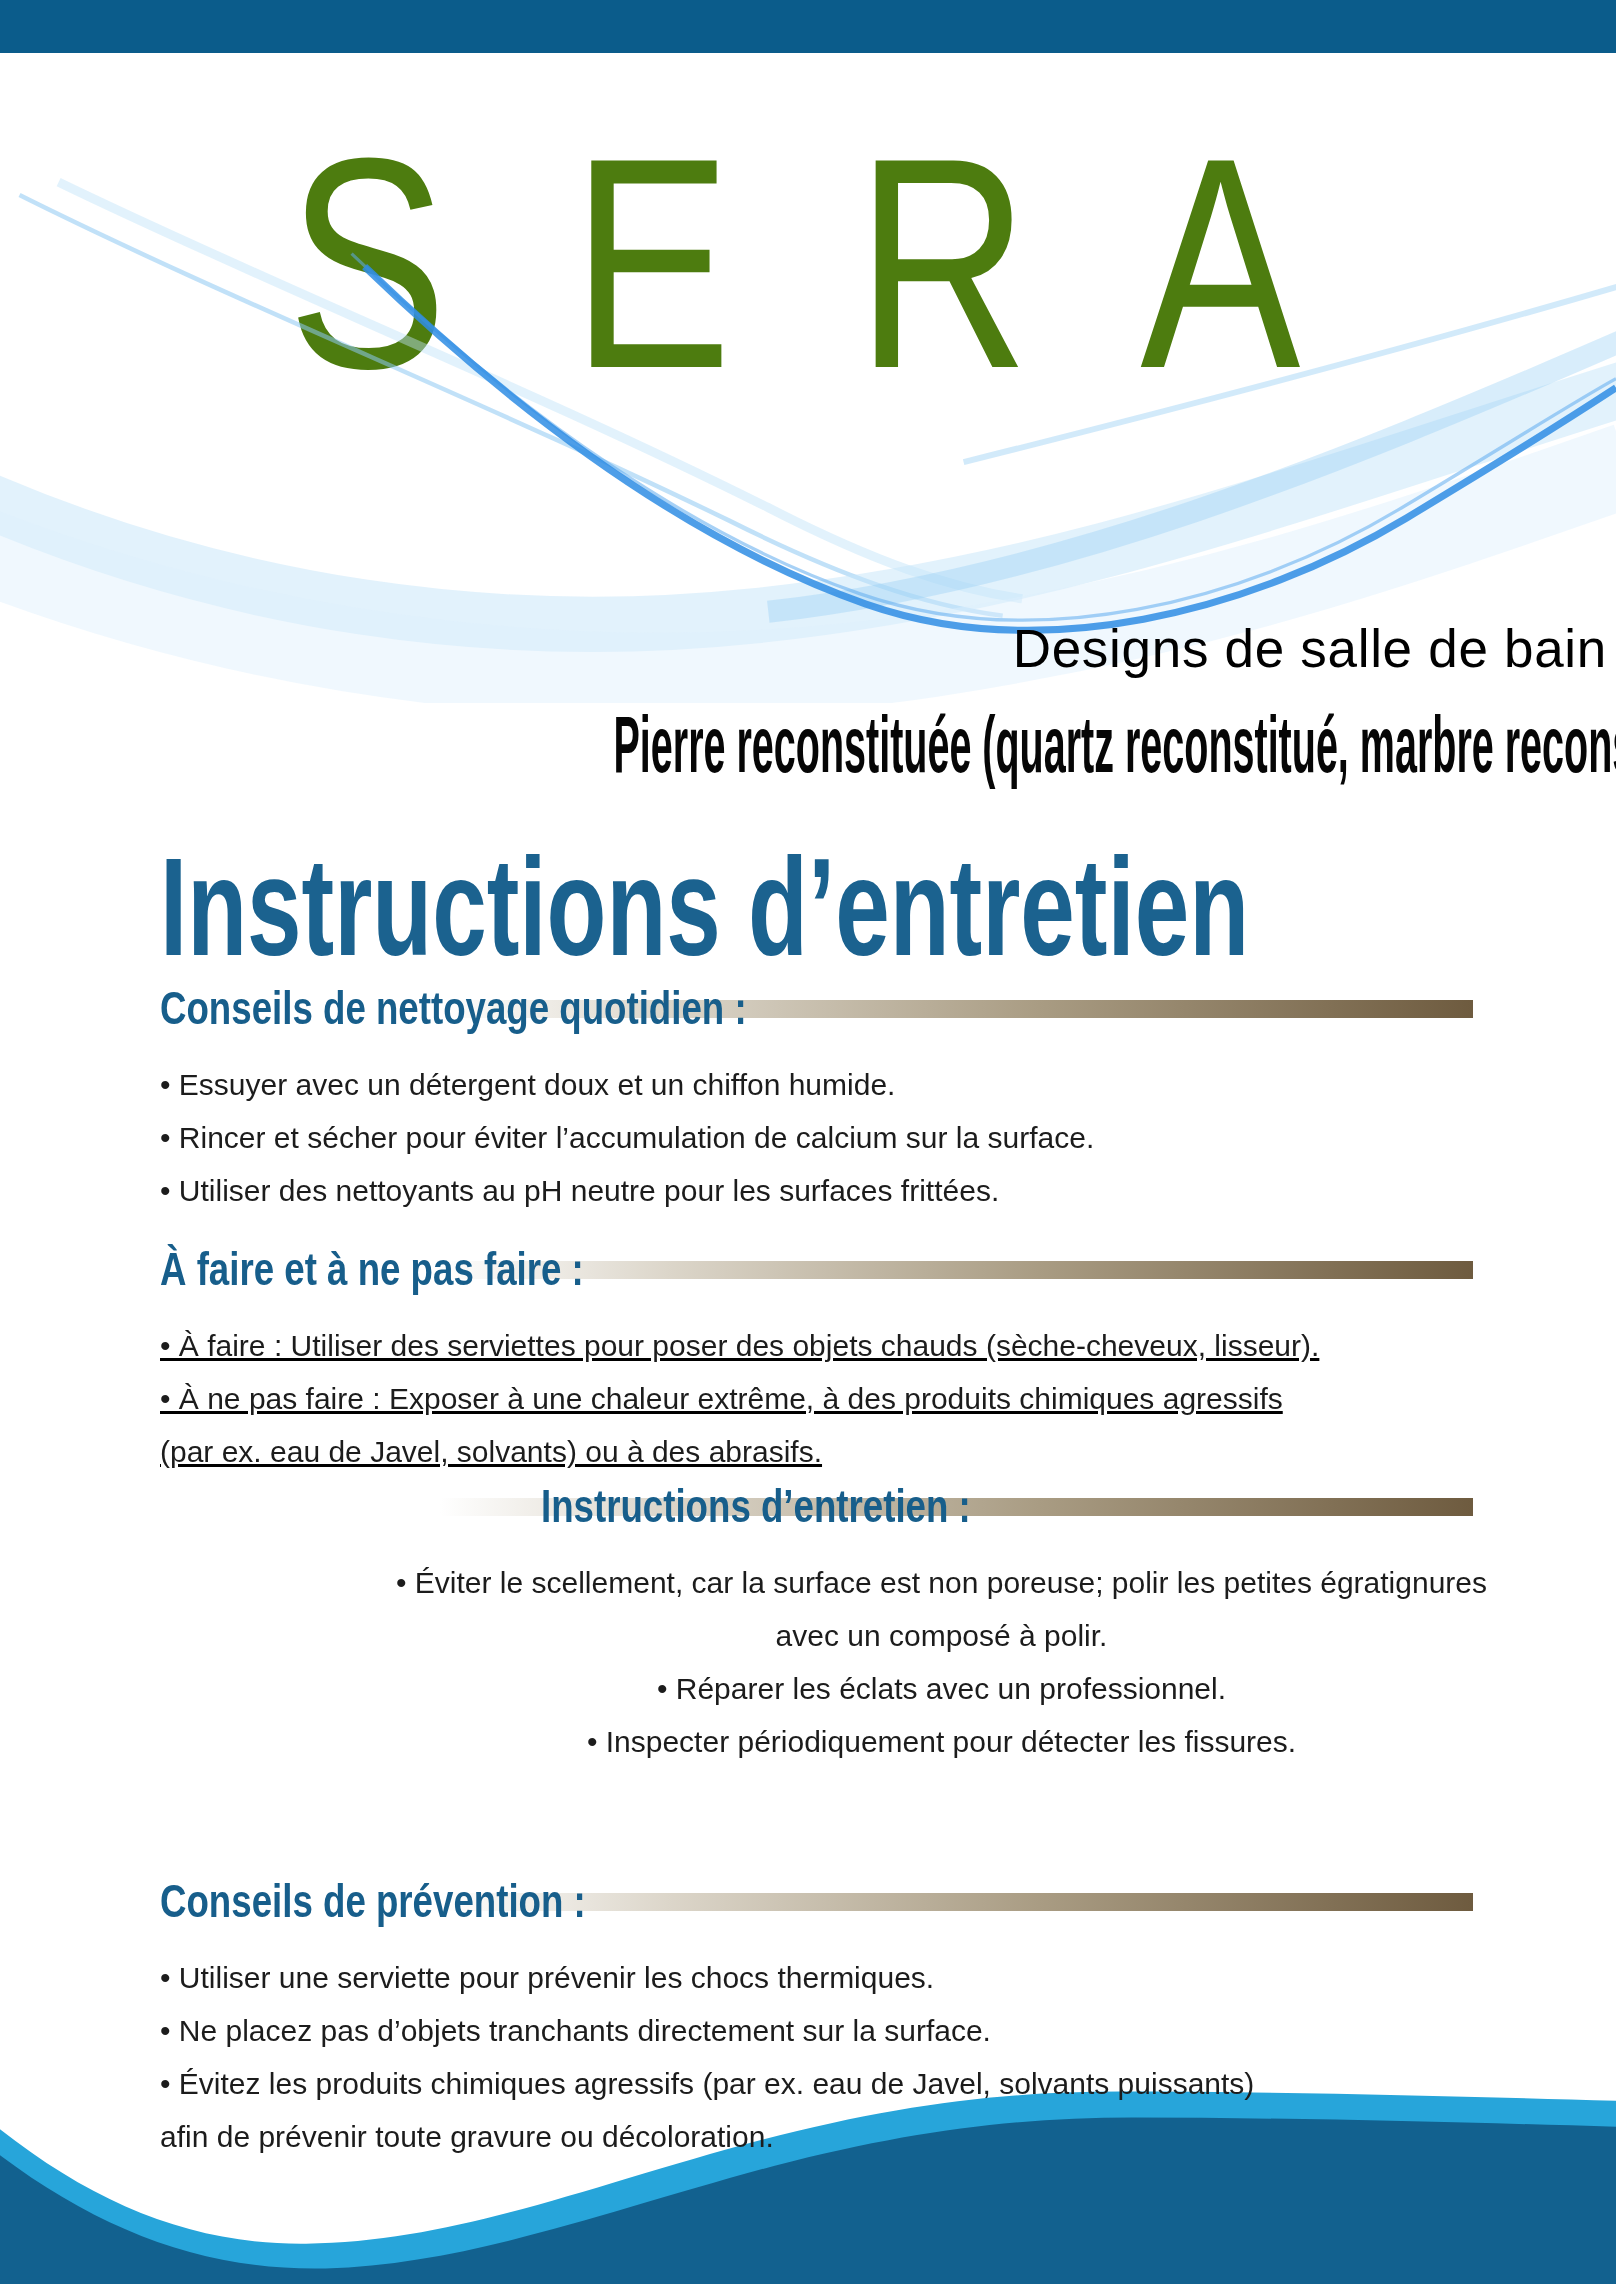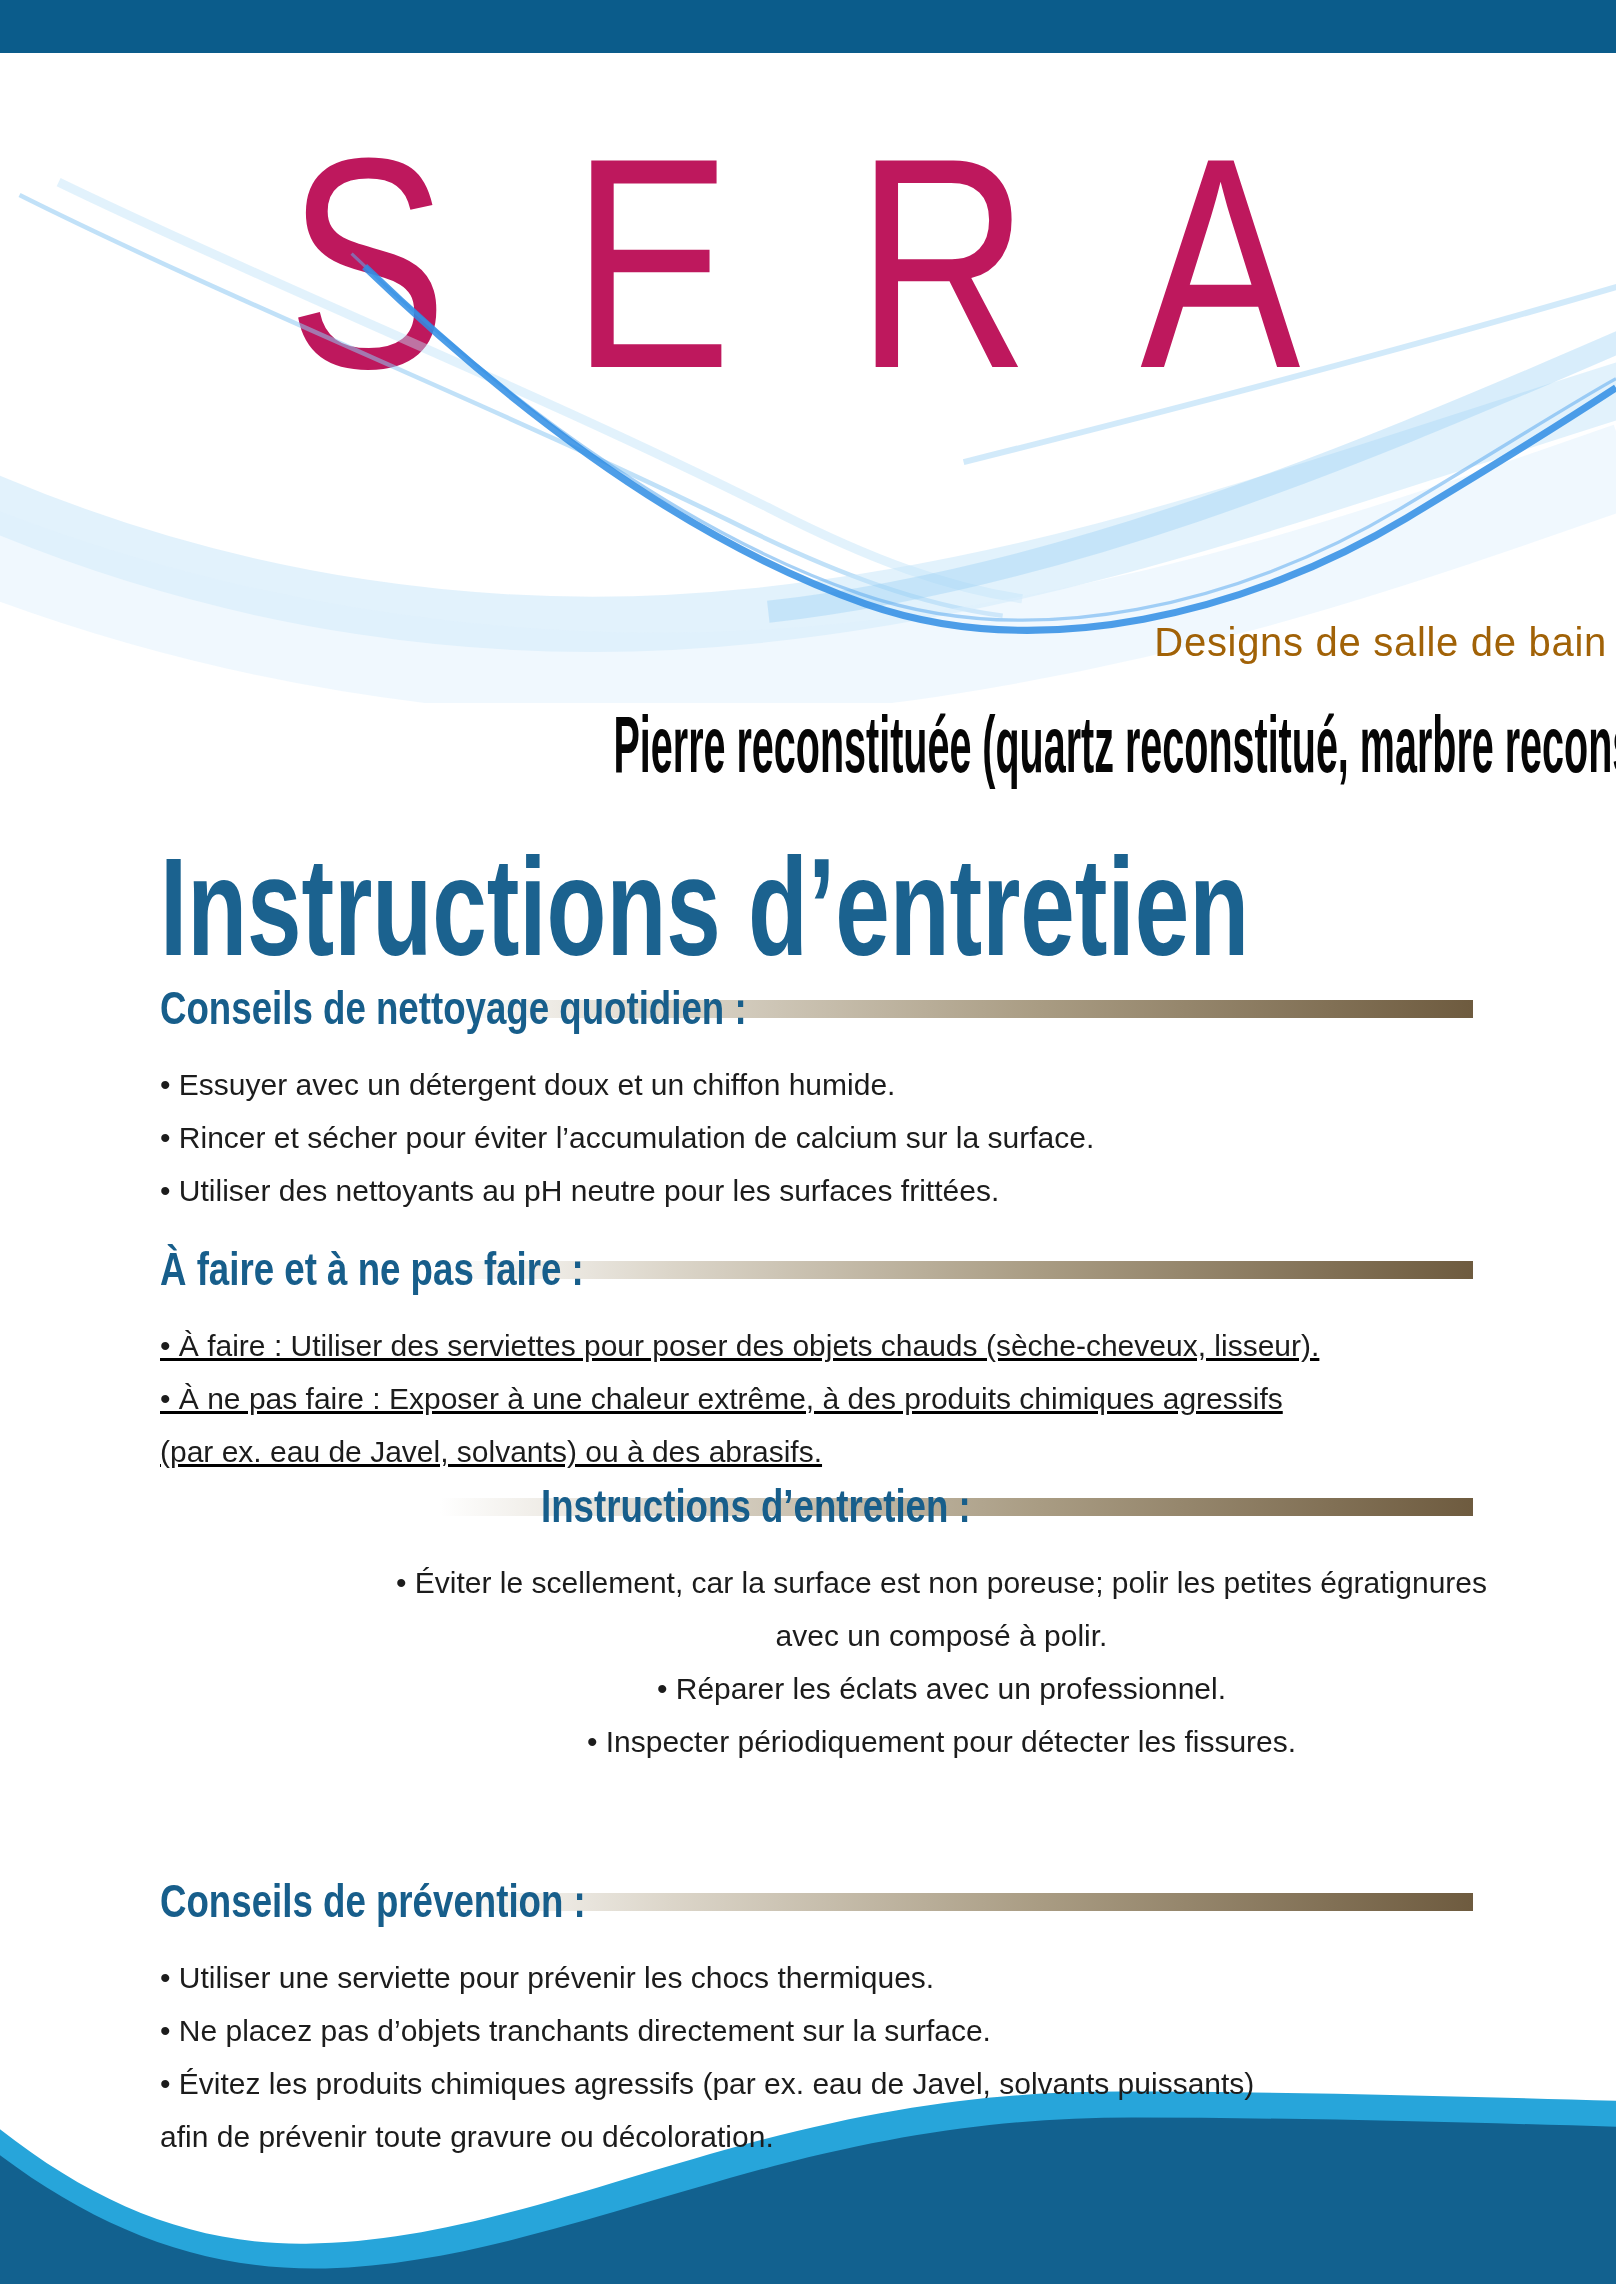--- a/index.html
+++ b/index.html
@@ -3,27 +3,27 @@
 <meta charset="utf-8">
 <style>
   html,body{margin:0;padding:0;}
   body{
     width:1616px;height:2284px;position:relative;overflow:hidden;
     background:#ffffff;font-family:"Liberation Sans", sans-serif;
   }
   .topbar{position:absolute;top:0;left:0;width:1616px;height:53px;background:#0b5c8b;}
 
   .logo{position:absolute;top:113px;left:0;width:1616px;text-align:center;
-        font-size:300px;line-height:1;color:#be185d;white-space:nowrap;}
+        font-size:300px;line-height:1;color:#4d7c0f;white-space:nowrap;}
   .logo .inner{display:inline-block;transform:scaleX(0.8);letter-spacing:0.12em;}
 
   .hdr-waves{position:absolute;top:156px;left:0;width:1616px;height:547px;pointer-events:none;}
 
-  .tagline{position:absolute;top:620px;right:9px;font-size:40px;line-height:1.1;
-           color:#a16207;letter-spacing:0.7px;white-space:nowrap;z-index:3;}
+  .tagline{position:absolute;top:620px;right:9px;font-size:53px;line-height:1.1;
+           color:#000000;letter-spacing:0.7px;white-space:nowrap;z-index:3;}
 
   .material{position:absolute;top:699px;left:0;width:1616px;text-align:center;
             font-size:79px;font-weight:bold;color:#060606;white-space:nowrap;z-index:3;}
   .material .inner{display:inline-block;transform:scaleX(0.5);}
 
   .main-title{position:absolute;left:160px;top:826px;margin:0;
               font-size:140px;font-weight:bold;color:#1b628f;white-space:nowrap;
               transform:scaleX(0.7);transform-origin:0 0;z-index:3;}
 
   .section{position:absolute;left:160px;width:1313px;}

